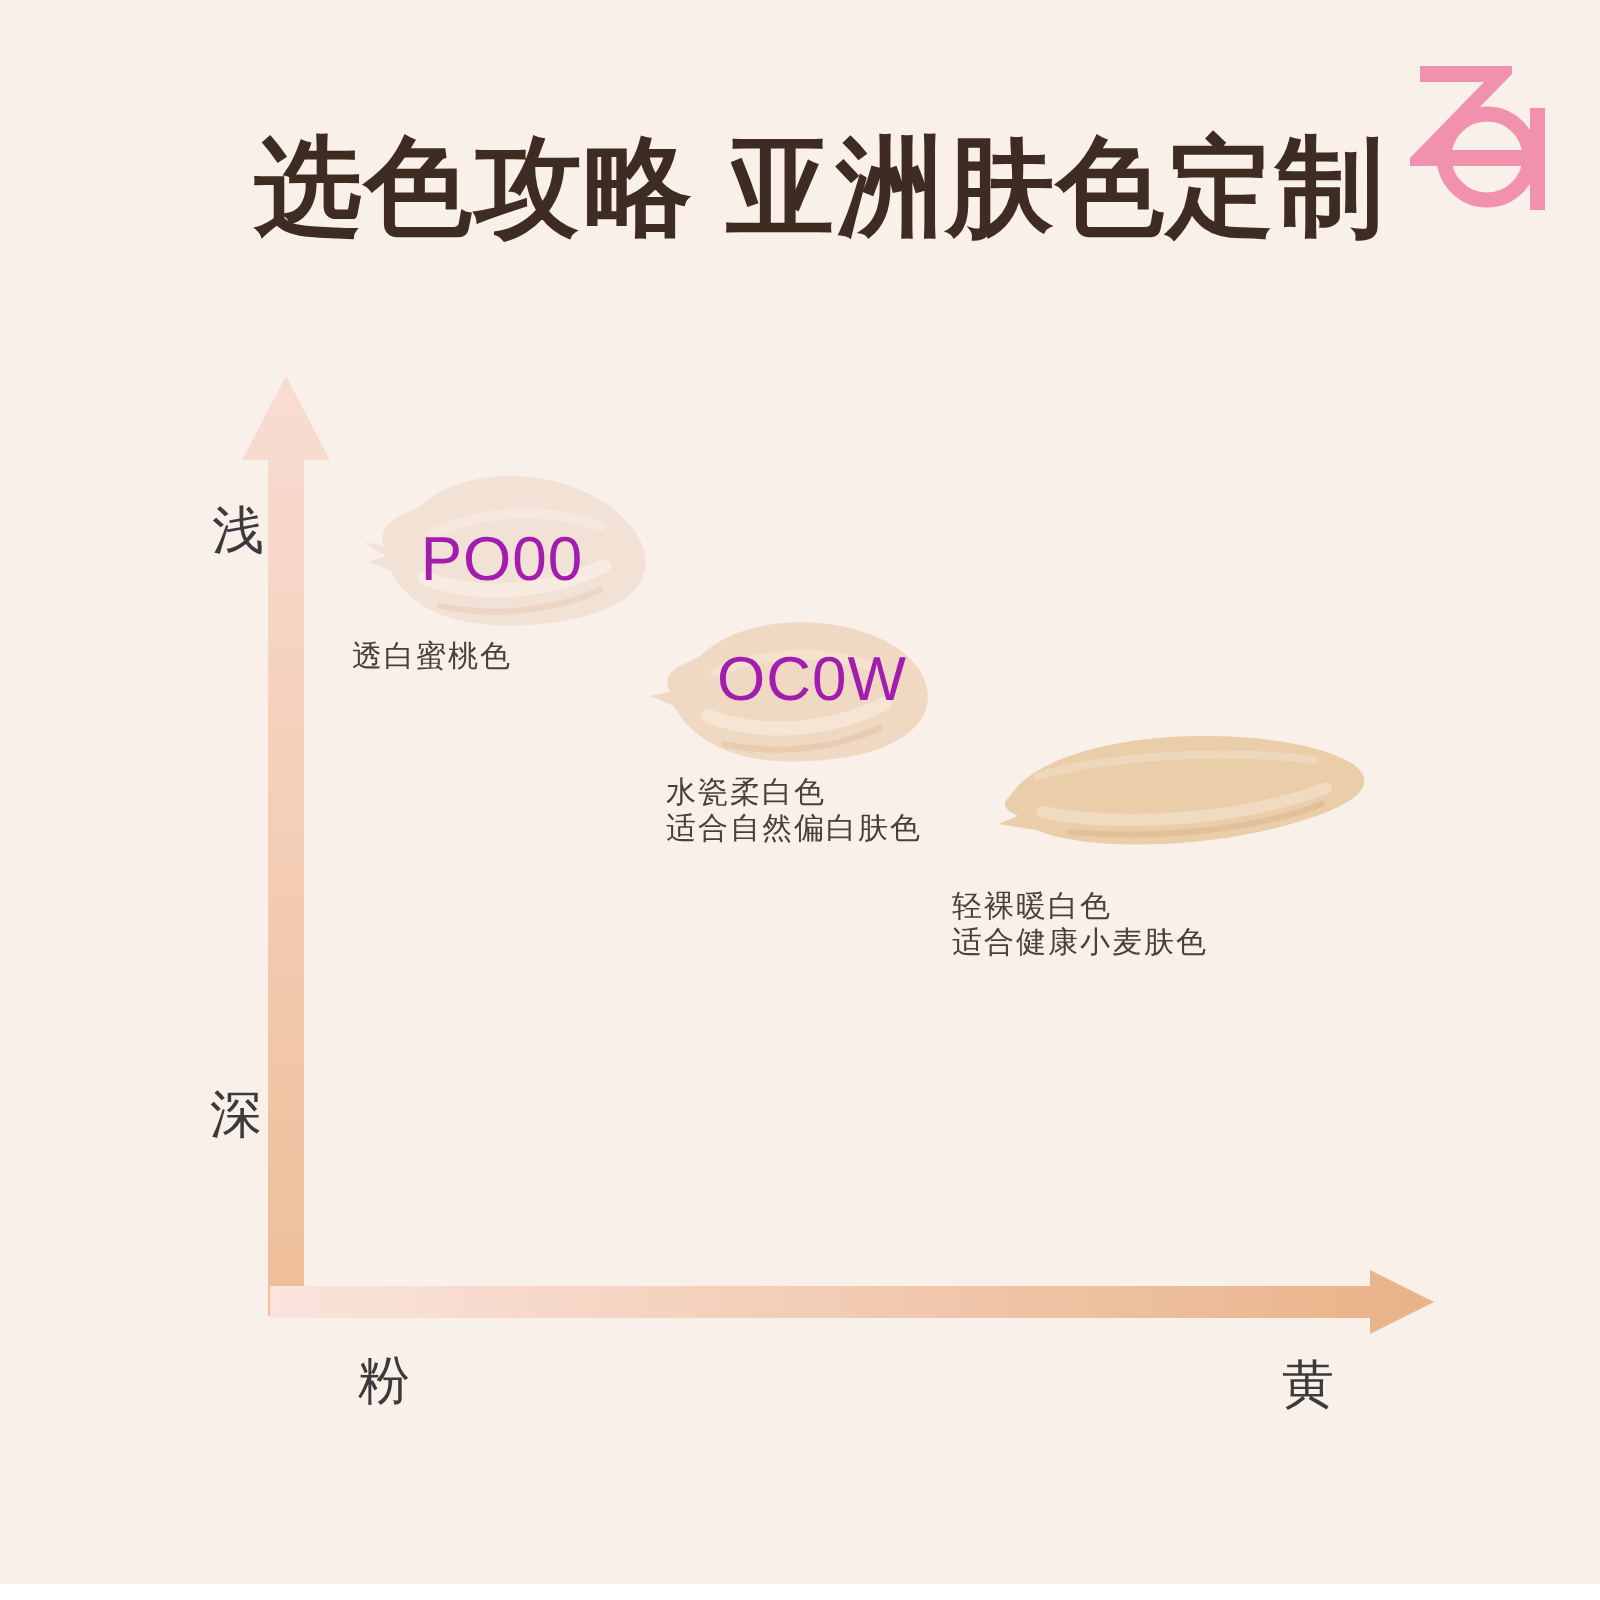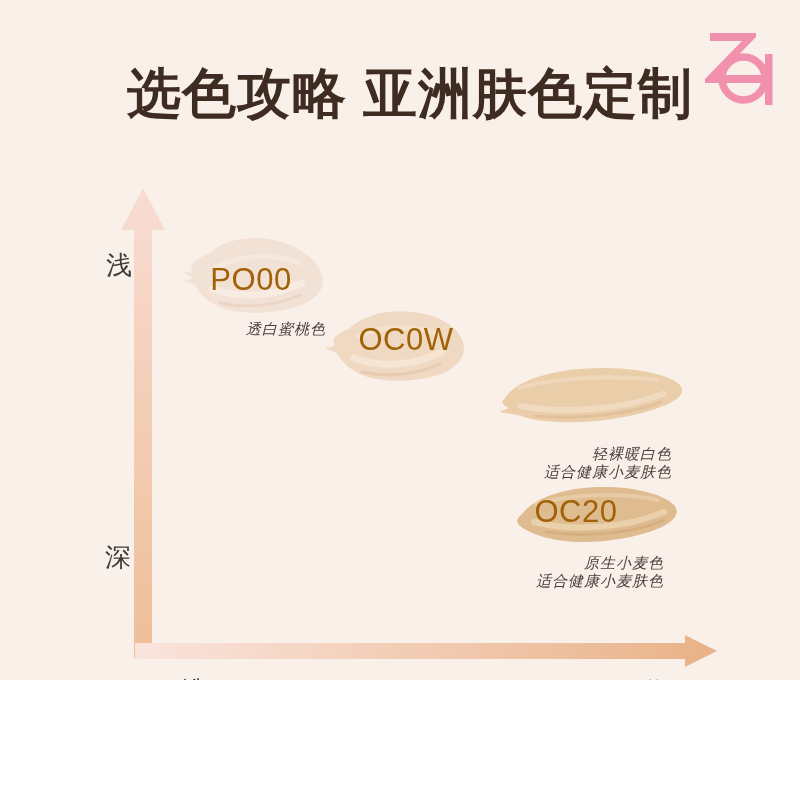--- a/index.html
+++ b/index.html
@@ -1,18 +1,18 @@
 <!DOCTYPE html>
 <html><head>
 <meta charset="utf-8">
 <style>
   html,body{margin:0;padding:0;}
   .stage{
     position:relative;
-    width:800px;height:680px;
+    width:800px;height:792px;
     overflow:hidden;
     background:#FAF0EA;
     font-family:"Liberation Sans","DejaVu Sans",sans-serif;
   }
   .title{
     position:absolute;top:58px;left:410px;transform:translateX(-50%);
     margin:0;font-size:54px;font-weight:700;letter-spacing:1px;
     color:#3E2C22;white-space:nowrap;
   }
   .logo{position:absolute;left:700px;top:25px;width:90px;height:95px;}
@@ -23,25 +23,25 @@
     position:absolute;font-size:26px;color:#3B3B3B;line-height:1.1;
   }
   .lab-light{left:106px;top:251px;}
   .lab-dark{left:105px;top:543px;}
   .lab-pink{left:179px;top:676px;}
   .lab-yellow{left:641px;top:678px;}
   .shade{position:absolute;}
   .shade svg{display:block;}
   .shade .code{
     position:absolute;left:0;right:0;text-align:center;
-    font-size:31px;line-height:1;letter-spacing:.5px;color:#a16207;
+    font-size:31px;line-height:1;letter-spacing:.5px;color:#a21caf;
   }
   .shade .desc{
-    text-align:right;font-size:15px;line-height:18px;
-    letter-spacing:1px;color:#4A403A;font-style:italic;
+    text-align:left;font-size:15px;line-height:18px;
+    letter-spacing:1px;color:#4A403A;
   }
   .s1{left:176px;top:233px;width:150px;}
   .s1 .code{top:31px;}
   .s1 .desc{margin-top:5px;}
   .s2{left:320px;top:306px;width:146px;}
   .s2 .code{top:18px;transform:translateX(13px);}
   .s2 .desc{margin-top:4px;transform:translateX(13px);}
   .s3{left:491px;top:362px;width:196px;}
   .s3 .code{top:17px;transform:translateX(-15px);}
   .s3 .desc{margin-top:15px;transform:translateX(-15px);}
@@ -109,45 +109,35 @@
   <div class="shade s2">
     <svg width="146" height="78" viewBox="0 0 146 78">
       <path fill="#EFD9C2" d="M30,22 C44,8 70,3 94,6 C118,9 138,20 143,36 C147,50 138,62 118,69
                C96,76 64,77 45,70 C32,65 22,57 17,47 L5,42 L15,40
                C12,35 14,30 20,27 C24,25 27,24 30,22 Z"></path>
       <path stroke="#F6E7D6" d="M34,52 C60,62 94,60 122,46" fill="none" stroke-width="7" stroke-linecap="round" opacity="0.8"></path>
       <path stroke="#F6E7D6" d="M38,30 C62,20 92,18 118,28" fill="none" stroke-width="5" stroke-linecap="round" opacity="0.6"></path>
       <path stroke="#E2C2A3" d="M42,66 C70,72 98,68 120,58" fill="none" stroke-width="3" stroke-linecap="round" opacity="0.6"></path>
     </svg>
     <div class="code">OC0W</div>
+    <div class="desc">
+      <div>水瓷柔白色</div>
+      <div>适合自然偏白肤色</div>
+    </div>
   </div>
 
   <div class="shade s3">
     <svg width="196" height="68" viewBox="0 0 196 68">
       <path fill="#EACEAA" d="M14,36 C24,20 54,10 88,7 C124,4 162,8 182,18 C192,23 194,30 187,36
                C176,45 146,54 114,58 C82,62 46,61 27,53 L8,50 L18,46
                C10,42 10,40 14,36 Z"></path>
       <path stroke="#F2DFC5" d="M30,44 C70,52 130,48 172,32" fill="none" stroke-width="6" stroke-linecap="round" opacity="0.8"></path>
       <path stroke="#F2DFC5" d="M28,26 C64,16 120,12 166,18" fill="none" stroke-width="4" stroke-linecap="round" opacity="0.6"></path>
       <path stroke="#DCB88D" d="M44,54 C90,58 140,52 170,40" fill="none" stroke-width="3" stroke-linecap="round" opacity="0.6"></path>
     </svg>
     <div class="desc">
       <div>轻裸暖白色</div>
       <div>适合健康小麦肤色</div>
     </div>
   </div>
 
-  <div class="shade s4">
-    <svg width="176" height="64" viewBox="0 0 176 64">
-      <path fill="#DFBC90" d="M16,32 C28,16 58,6 92,5 C126,4 158,12 168,23 C174,30 170,38 156,45
-               C136,54 102,61 70,60 C46,59 24,52 14,44 C9,39 11,36 16,32 Z"></path>
-      <path stroke="#EDD5B3" d="M28,40 C66,50 120,46 158,30" fill="none" stroke-width="6" stroke-linecap="round" opacity="0.8"></path>
-      <path stroke="#EDD5B3" d="M30,22 C64,12 116,10 152,18" fill="none" stroke-width="4" stroke-linecap="round" opacity="0.6"></path>
-      <path stroke="#D1A777" d="M40,50 C84,56 132,50 158,38" fill="none" stroke-width="3" stroke-linecap="round" opacity="0.6"></path>
-    </svg>
-    <div class="code">OC20</div>
-    <div class="desc">
-      <div>原生小麦色</div>
-      <div>适合健康小麦肤色</div>
-    </div>
-  </div>
 
 </div>
 
 </body></html>

